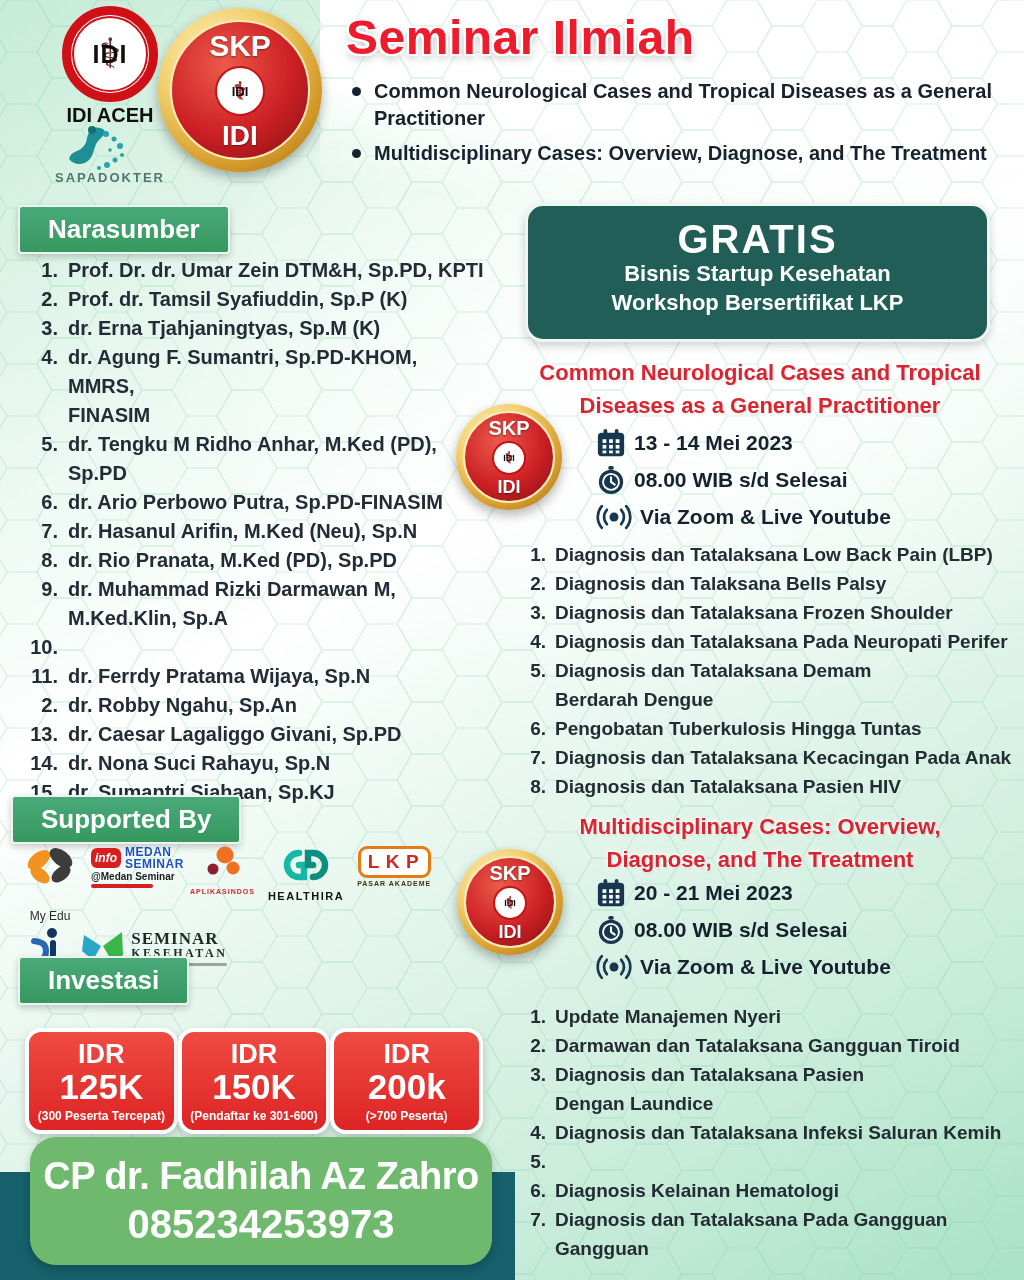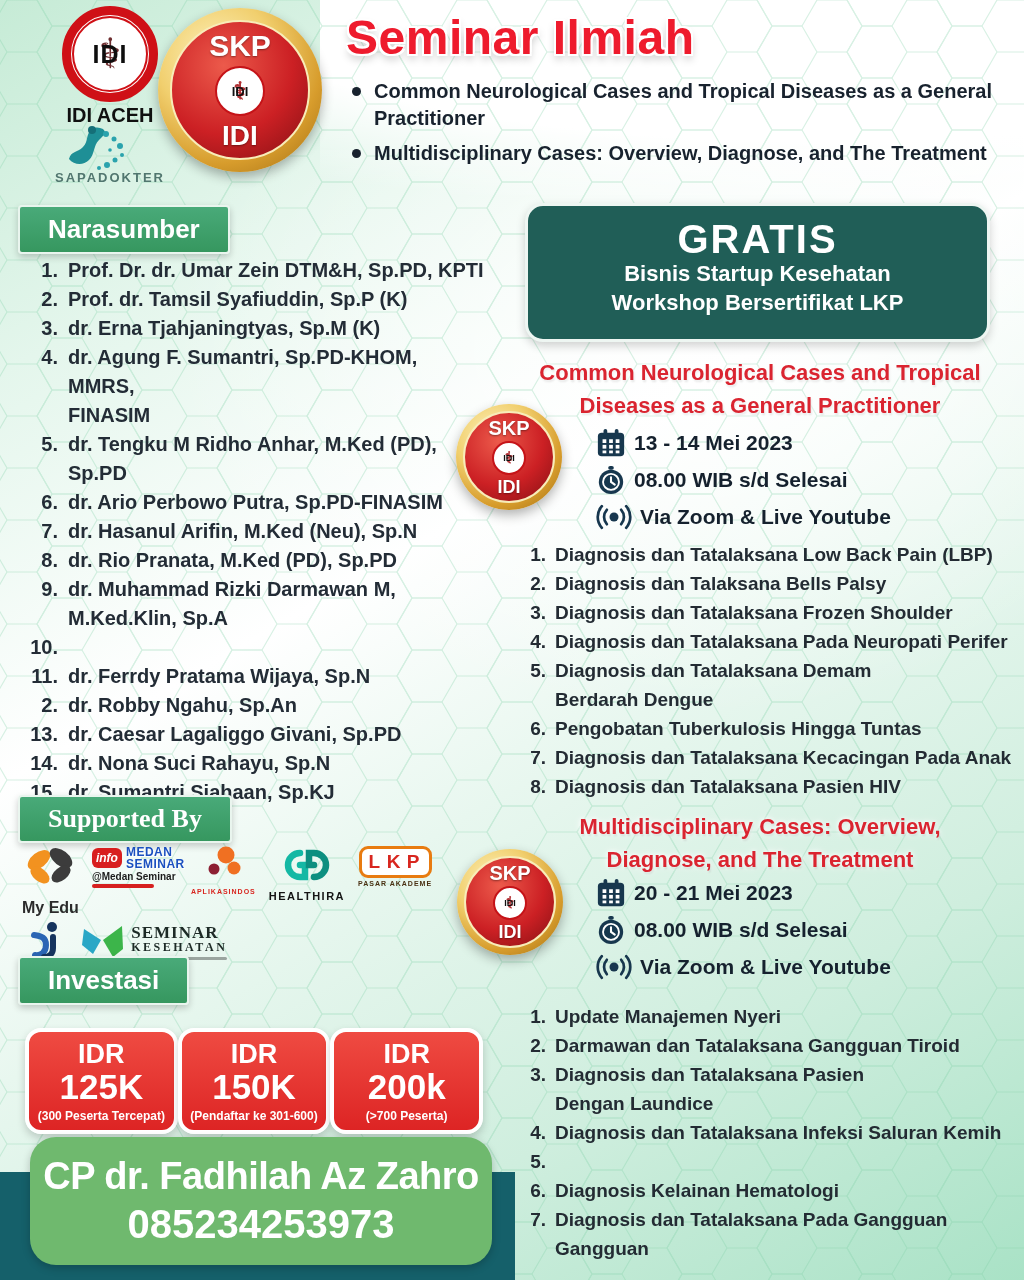--- a/index.html
+++ b/index.html
@@ -85,21 +85,21 @@
   .einfo{position:absolute;left:596px;}
   .irow{display:flex;align-items:center;height:37px;gap:8px;font-size:21px;font-weight:bold;color:#15212e;}
   .irow .ic{flex:none;display:flex;align-items:center;}
   .einfo1{top:424px;}
   .einfo2{top:874px;}
 
   
   .logos{position:absolute;left:22px;top:846px;width:452px;display:flex;flex-wrap:wrap;
     align-items:flex-start;column-gap:13px;row-gap:4px;}
   .logo{text-align:center;}
-  .logo-label{font-size:16px;color:#2b2b2b;font-weight:bold;margin-top:7px;}
+  .logo-label{font-size:12px;color:#2b2b2b;font-weight:normal;margin-top:17px;}
   .medan{width:86px;text-align:left;}
   .medan-row{display:flex;align-items:center;gap:4px;}
   .info-chip{background:#d81f1f;color:#fff;font-weight:bold;font-style:italic;font-size:12px;
     padding:3px 4px;border-radius:6px;}
   .medan-name{color:#1b50c0;font-weight:bold;font-size:12px;line-height:1;letter-spacing:.5px;
     text-shadow:1px 1px 0 #fff;}
   .medan-handle{font-size:10px;font-weight:bold;color:#1c1c1c;margin-top:1px;}
   .medan-redline{width:62px;height:4px;background:#d61f1f;margin-top:2px;border-radius:2px;}
   .aplik-label{font-size:7px;font-weight:bold;color:#d8261f;letter-spacing:1px;margin-top:2px;}
   .healthira-label{font-size:11px;font-weight:bold;color:#141414;letter-spacing:1.5px;margin-top:2px;}
@@ -255,21 +255,21 @@
       <div class="nitem">
         <span class="num">14.</span>
         <span class="txt preline">dr. Nona Suci Rahayu, Sp.N</span>
       </div>
       <div class="nitem">
         <span class="num">15.</span>
         <span class="txt preline">dr. Sumantri Siahaan, Sp.KJ</span>
       </div>
     </div>
 
-  <div class="pill" style="left:18px;top:795px;font-family:Liberation Serif, serif;">Supported By</div>
+  <div class="pill" style="left:11px;top:795px;">Supported By</div>
   <div class="logos">
     <div class="logo">
       <svg width="56" height="42" viewBox="0 0 56 42">
         <ellipse cx="17" cy="14" rx="13" ry="7.5" transform="rotate(-38 17 14)" fill="#f29220"></ellipse>
         <ellipse cx="39" cy="12" rx="13" ry="7.5" transform="rotate(38 39 12)" fill="#3c3c3c"></ellipse>
         <ellipse cx="39" cy="28" rx="11" ry="6.5" transform="rotate(-38 39 28)" fill="#3c3c3c"></ellipse>
         <ellipse cx="18" cy="29" rx="11" ry="6.5" transform="rotate(38 18 29)" fill="#f29220"></ellipse>
       </svg>
       <div class="logo-label">My Edu</div>
     </div>

